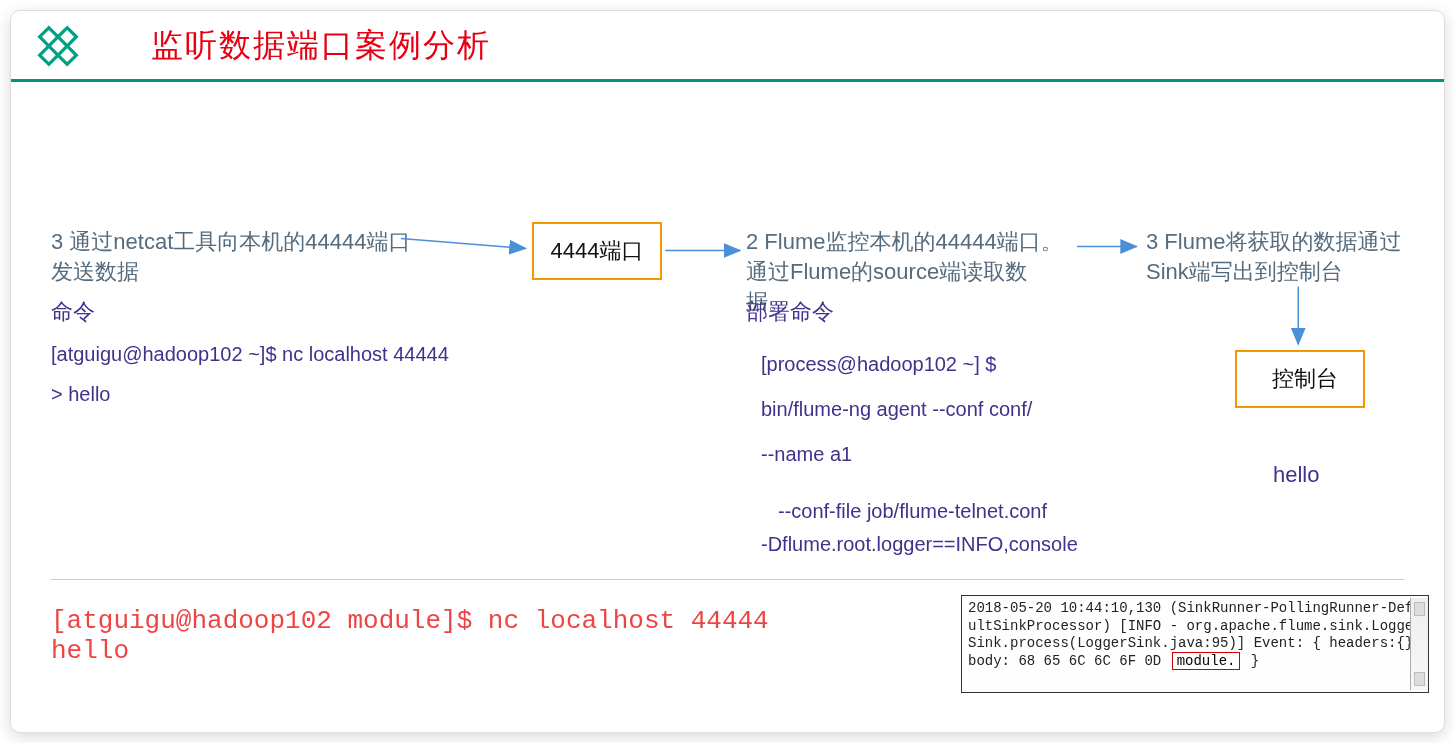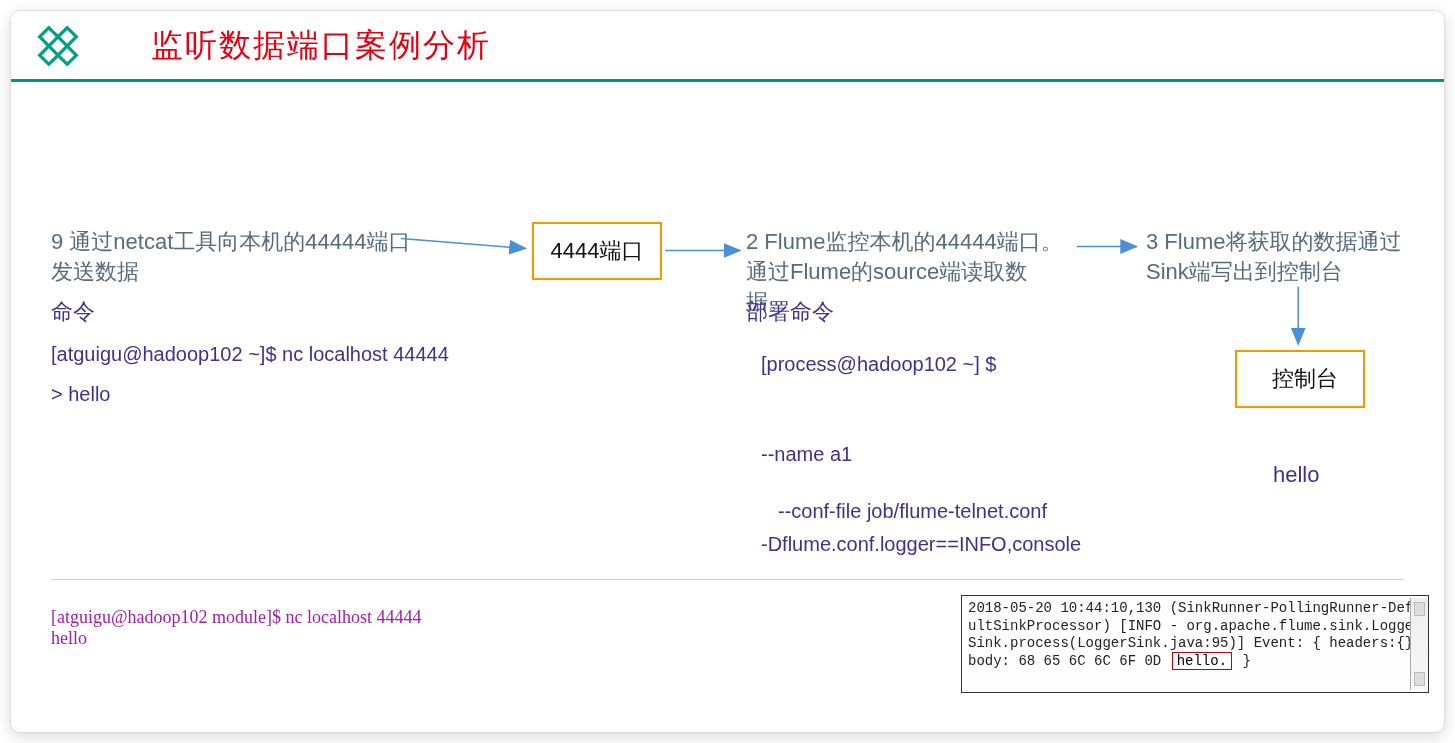--- a/index.html
+++ b/index.html
@@ -63,23 +63,23 @@
   
   .purple { color: #42318c; }
   .steel { color: #556b7e; }
   .heading { font-size: 22px; }
   .line { margin: 6px 0; font-size: 20px; }
 
   .hr-thin { position:absolute; height:1px; background:#ccc; }
 
   
   .term1 {
-    font-family: Liberation Serif, serif;
-    font-size: 18px;
-    color: #a21caf;
+    font-family: Liberation Mono, monospace;
+    font-size: 26px;
+    color: #ef4444;
     line-height: 1.15;
   }
   
   .logbox {
     position:absolute;
     background:#fefefe;
     border:1px solid #333;
     font-family: "Courier New", monospace;
     font-size: 14px;
     color:#222;
@@ -121,38 +121,39 @@
         <rect x="-12" y="12" width="24" height="24" fill="none" stroke="#00a085" stroke-width="6"></rect>
       </g>
     </svg>
     <div class="title">监听数据端口案例分析</div>
   </div>
   <div class="divider"></div>
 
   <div class="content">
 
     <div class="abs" style="left:40px; top:140px; width:380px;">
-      <div class="steel heading">9 通过netcat工具向本机的44444端口发送数据</div>
+      <div class="steel heading">3 通过netcat工具向本机的44444端口发送数据</div>
     </div>
     <div class="abs purple" style="left:40px; top:210px; font-size:22px;">命令</div>
     <div class="abs purple line" style="left:40px; top:250px;">[atguigu@hadoop102 ~]$ nc localhost 44444</div>
     <div class="abs purple line" style="left:40px; top:290px;">&gt; hello</div>
 
     <div class="abs obox portbox" style="left:521px; top:135px;">
       <span>4444端口</span>
     </div>
 
     <div class="abs" style="left:735px; top:140px; width:325px;">
       <div class="steel heading">2 Flume监控本机的44444端口。通过Flume的source端读取数据。</div>
     </div>
     <div class="abs purple" style="left:735px; top:210px; font-size:22px;">部署命令</div>
     <div class="abs purple line" style="left:750px; top:260px;">[process@hadoop102 ~] $</div>
+    <div class="abs purple line" style="left:750px; top:305px;">bin/flume-ng agent --conf conf/</div>
     <div class="abs purple line" style="left:750px; top:350px;">--name a1</div>
     <div class="abs purple line" style="left:750px; top:407px;margin-left:17px;">--conf-file job/flume-telnet.conf</div>
-    <div class="abs purple line" style="left:750px; top:440px;">-Dflume.conf.logger==INFO,console</div>
+    <div class="abs purple line" style="left:750px; top:440px;">-Dflume.root.logger==INFO,console</div>
 
     <div class="abs" style="left:1135px; top:140px; width:270px;">
       <div class="steel heading">3 Flume将获取的数据通过Sink端写出到控制台</div>
     </div>
     <div class="abs obox consolebox" style="left:1224px; top:263px;padding-left:10px;">
       <span>控制台</span>
     </div>
     <div class="abs purple" style="left:1262px; top:375px; font-size:22px;">hello</div>
 
     <svg class="arrows" viewBox="0 0 1435 647">
@@ -169,20 +170,20 @@
 
     <div class="hr-thin" style="left:40px; right:40px; top:492px;"></div>
 
     <div class="abs term1" style="left:40px; top:520px;">
       <div>[atguigu@hadoop102 module]$ nc localhost 44444</div>
       <div>hello</div>
     </div>
 
     <div class="logbox" style="left:950px; top:508px; width:468px; height:98px;">
       <span>2018-05-20 10:44:10,130 (SinkRunner-PollingRunner-DefaultSinkProcessor) [INFO - org.apache.flume.sink.LoggerSink.process(LoggerSink.java:95)] Event: { headers:{} body: 68 65 6C 6C 6F 0D</span>
-      <span class="hl">hello.</span>
+      <span class="hl">module.</span>
       <span>}</span>
       <div class="logbox-scroll"></div>
     </div>
 
   </div>
 
 </div>
 
 </body></html>

